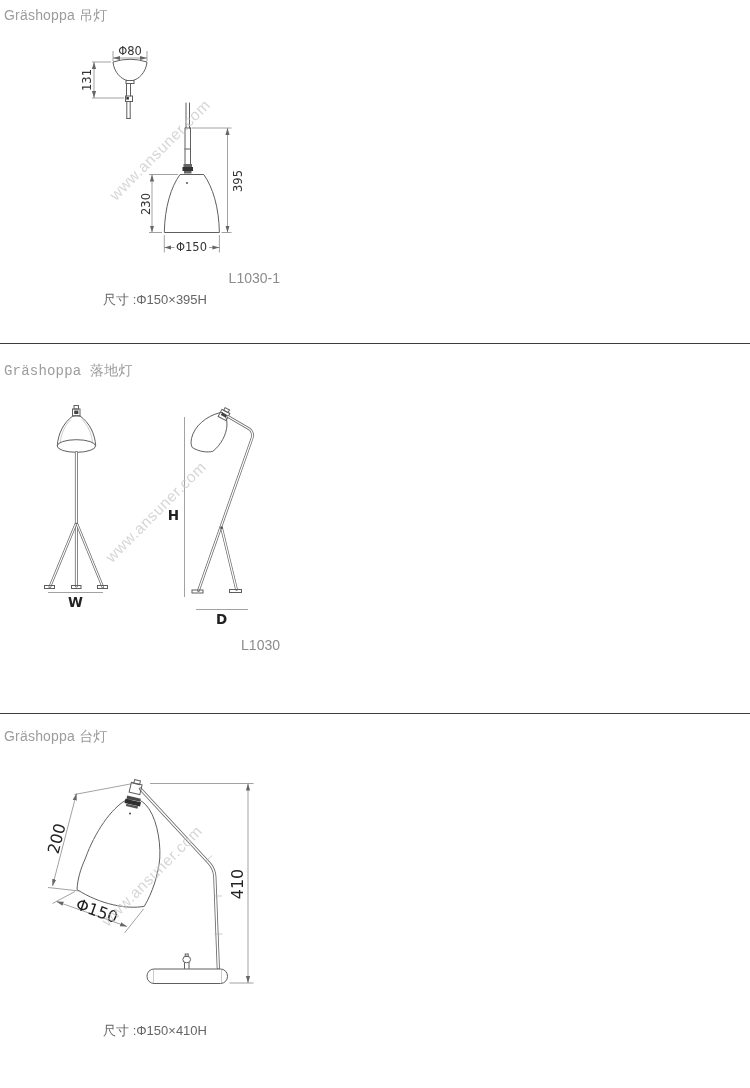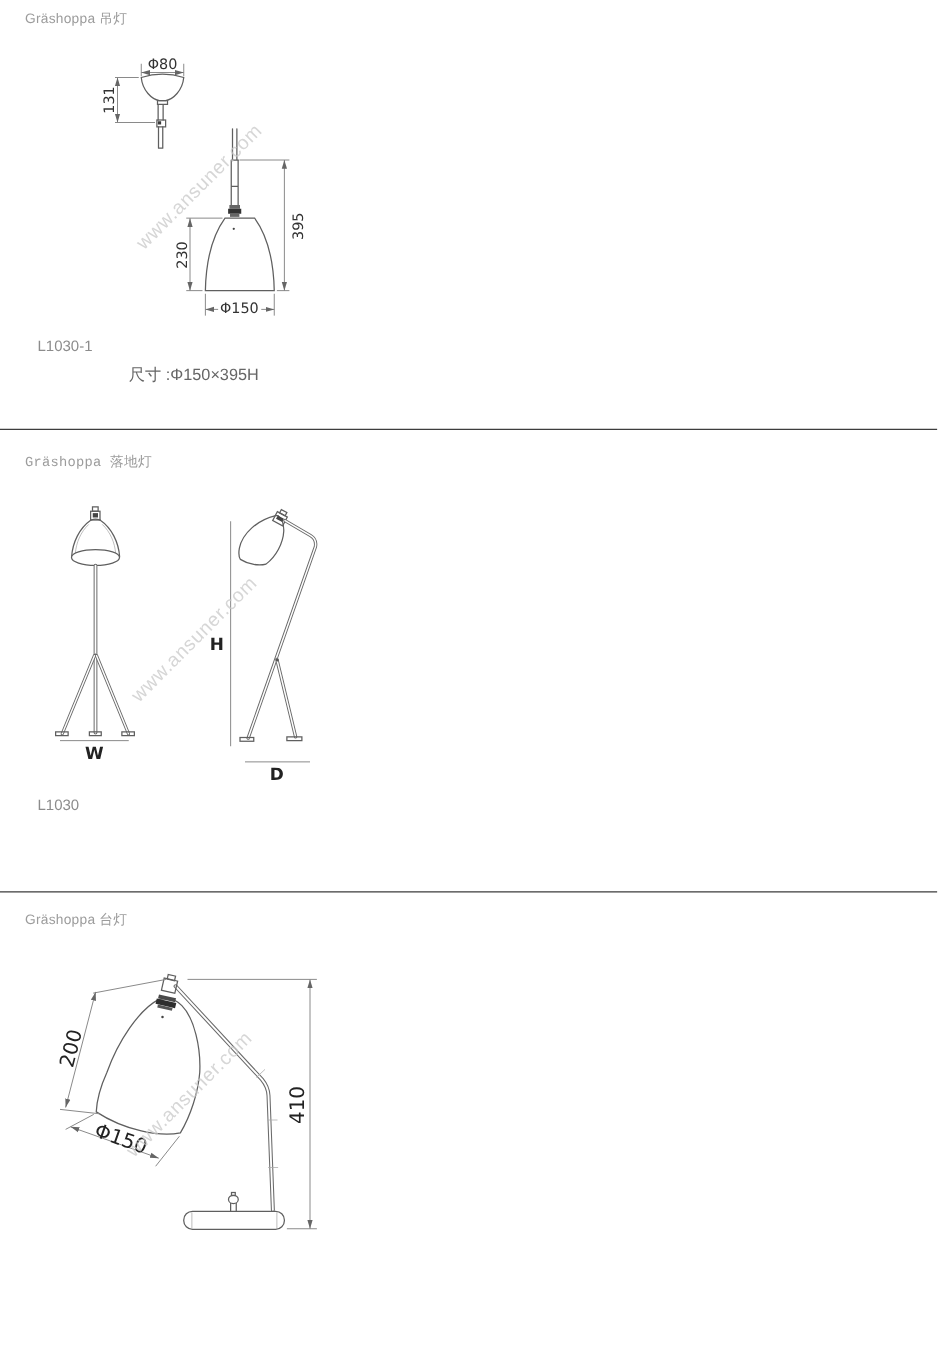--- a/index.html
+++ b/index.html
@@ -1,20 +1,20 @@
 <!DOCTYPE html>
 <html><head>
 <meta charset="utf-8">
 <style>
   html,body{margin:0;padding:0;background:#fff;}
   #page{position:relative;width:750px;height:1088px;background:#fff;overflow:hidden;
         font-family:"Liberation Sans","DejaVu Sans",sans-serif;}
-  .sec-title{position:absolute;left:20px;font-size:11px;color:#9c9c9c;letter-spacing:0.2px;white-space:nowrap;z-index:3;}
+  .sec-title{position:absolute;left:4px;font-size:14px;color:#9c9c9c;letter-spacing:0.2px;white-space:nowrap;z-index:3;}
   .divider{position:absolute;left:0;width:750px;height:1px;background:#3d3d3d;z-index:3;}
-  .model-label{position:absolute;left:30px;width:250px;text-align:left;font-size:12px;color:#8c8c8c;z-index:3;}
+  .model-label{position:absolute;left:30px;width:250px;text-align:right;font-size:14px;color:#8c8c8c;z-index:3;}
   .size-label{position:absolute;left:30px;width:250px;text-align:center;font-size:13px;color:#666;z-index:3;}
   .wm{position:absolute;white-space:nowrap;font-size:15.5px;letter-spacing:0.6px;color:#c9c9c9;opacity:0.75;
       transform:translate(-50%,-50%) rotate(-45deg);z-index:5;pointer-events:none;}
   svg{position:absolute;z-index:2;overflow:visible;}
   .obj{stroke:#5f5f5f;stroke-width:1;fill:none;stroke-linecap:round;}
   .objf{stroke:#5f5f5f;stroke-width:1;fill:#fff;}
   .faint{stroke:#a8a8a8;stroke-width:0.6;fill:none;}
   .dim{stroke:#8a8a8a;stroke-width:0.8;fill:none;}
   .tube{stroke:#6b6b6b;fill:none;stroke-linecap:round;}
   .tubein{stroke:#fff;fill:none;stroke-linecap:round;}
@@ -180,14 +180,15 @@
 
     <g>
       <path class="dim" d="M75,891.5 L52.5,903.5 M143.5,909 L124.5,933"></path>
       <line class="dim" x1="56.5" y1="901.5" x2="127" y2="926.5" marker-start="url(#as)" marker-end="url(#ae)"></line>
       <text class="dimtext3" text-anchor="middle" transform="translate(95,916) rotate(19.5)">Φ150</text>
     </g>
   </svg>
 
   <div class="wm" style="left:152px;top:876px;">www.ansuner.com</div>
 
+  <div class="size-label" style="top:1022px;">尺寸 :Φ150×410H</div>
 
 </div>
 
 </body></html>

